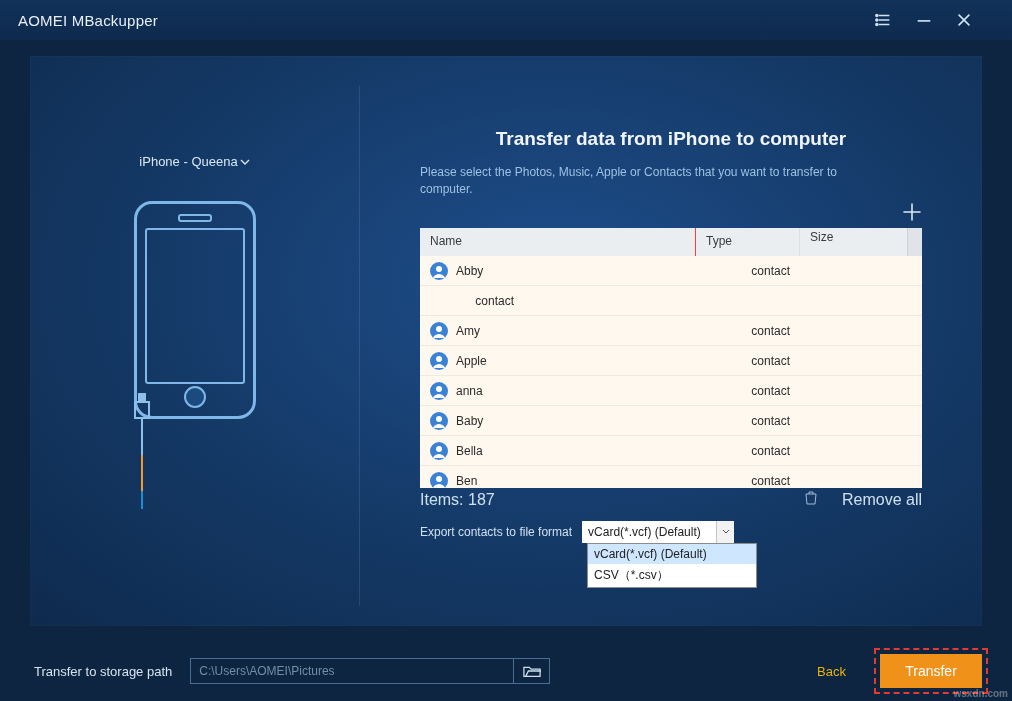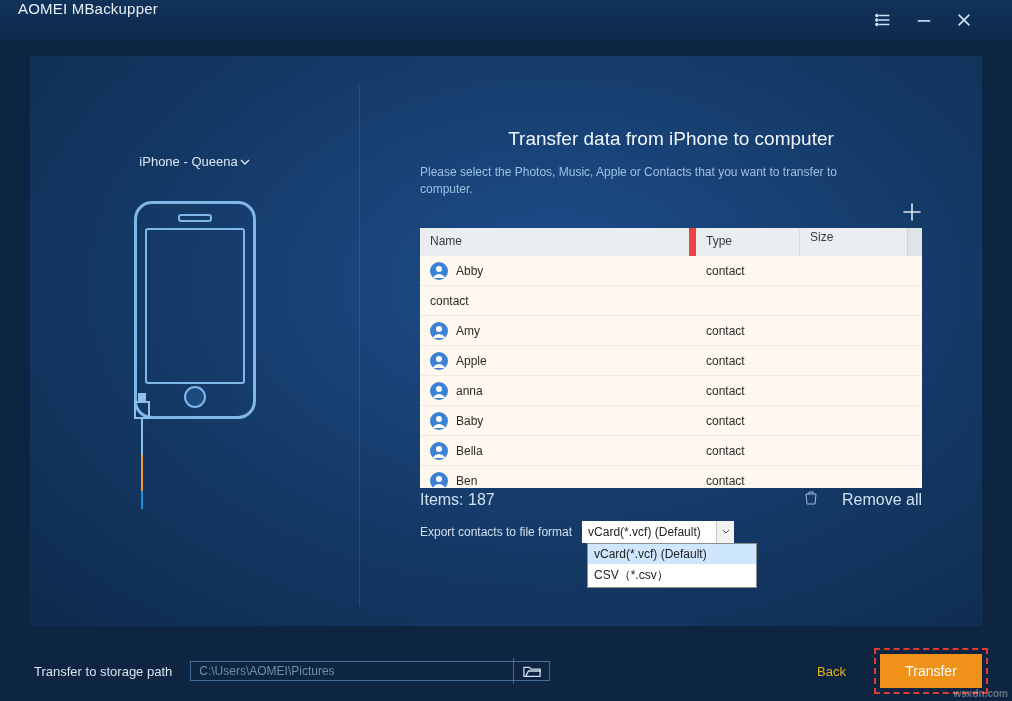--- a/index.html
+++ b/index.html
@@ -1,20 +1,20 @@
 <!DOCTYPE html>
 <html><head>
 <meta charset="utf-8">
 <style>
   * { box-sizing: border-box; margin: 0; padding: 0; font-family: "Segoe UI", Arial, sans-serif; }
   body { width: 1012px; height: 701px; overflow: hidden; background: #0d2540; }
   .titlebar {
     height: 40px;
     background: linear-gradient(#11325a, #0e2a4d);
-    display: flex; padding: 0 28px 0 18px;
+    display: flex; align-items: center; padding: 0 28px 0 18px;
     color: #e6eef7;
   }
   .titlebar .title { font-size: 15px; font-weight: 500; letter-spacing: .2px; flex: 1; }
   .titlebar .tbtn { width: 40px; height: 40px; display:flex; align-items:center; justify-content:center; cursor:pointer; }
   .titlebar svg { stroke:#cfe3f7; fill:none; stroke-width:1.8; }
 
   .panel {
     position: absolute; left: 30px; top: 56px; right: 30px; height: 570px;
     background: radial-gradient(ellipse at 55% 40%, #1e4e8c 0%, #143966 55%, #0e2a4d 100%);
     box-shadow: inset 0 0 0 1px rgba(255,255,255,0.02);
@@ -35,35 +35,35 @@
                 width:18px; height:18px; border:2px solid #7fb7e8; border-radius:50%; background:#1a4a7e;}
   .phone-screen { position:absolute; inset:24px 8px 32px 8px; border:2px solid #7fb7e8; border-radius:3px;}
   .cable { width:16px; height:110px; position:relative; }
   .cable .plug { width:16px; height:18px; border:2px solid #8fc0ec; margin:0 auto; }
   .cable .pin { width:8px; height:8px; background:#8fc0ec; margin:-26px auto 0; position:relative; top:0;}
   .cable .wire { width:0; height:36px; border-left:2px solid #8fc0ec; margin:0 auto; }
   .cable .wire2 { width:0; height:36px; border-left:2px solid #f19b2f; margin:0 auto; }
   .cable .wire3 { width:0; height:18px; border-left:2px solid #1b8fd6; margin:0 auto; }
 
   .right-col { position:absolute; left:390px; right:60px; top:30px; bottom:20px; color:#d6e6f5; }
-  .rc-title { font-size:19px; font-weight:400; color:#f0f5fb; text-align:center; margin-top:42px; }
+  .rc-title { font-size:19px; font-weight:700; color:#f0f5fb; text-align:center; margin-top:42px; }
   .rc-sub   { font-size:12px; color:#9ec1e2; text-align:left; margin:14px 0 0 0; max-width:430px; line-height:1.4;}
   .add-icon { position:absolute; right:0; top:116px; cursor:pointer; }
   .add-icon svg{ width:20px; height:20px; stroke:#dbe8f5; stroke-width:1.6; }
 
   .grid { position:absolute; top:142px; left:0; right:0; height:260px; background:#fff;
           display:flex; flex-direction:column; }
   .grid-head { display:flex; background:#ebeef1; height:28px; font-size:12px; color:#3a3a3a; }
-  .c-name { flex:0 0 276px; padding:6px 10px; border-right:7px solid #ef4444;}
+  .c-name { flex:0 0 276px; padding:6px 10px; border-right:1px solid #ef4444;}
   .c-type { flex:0 0 104px; padding:6px 10px; border-right:1px solid #dadde1;}
   .c-size { flex:1; padding:2px 10px;}
   .grid-head .scroll-stub{ width:15px; background:#e0e4e9; border-left:1px solid #cdd2d8;}
   .grid-body { flex:1; overflow:hidden; }
   .row { display:flex; height:30px; align-items:center; font-size:12px; color:#2b2b2b;
-         border-bottom:1px solid #f0eae4; background:#fff8ef; }
+         border-bottom:1px solid #f0eae4; background:#fff8ef;text-align:right; }
   .row .c-name { display:flex; align-items:center; gap:8px; border:none;}
   .row .c-type, .row .c-size { border:none;}
   .pic{ width:18px; height:18px; flex:none; }
   .pic svg{ width:18px; height:18px; }
 
   .items-row { position:absolute; top:405px; left:0; right:0; font-size:16px; color:#cfe0f0;
                display:flex; align-items:center; }
   .items-row .spacer{flex:1;}
   .items-row .trash{ margin-right:24px; cursor:pointer;}
   .items-row .trash svg{ width:14px; height:14px; stroke:#9fbbd5; fill:#9fbbd5;}
@@ -76,21 +76,21 @@
   .combo .arrow { position:absolute; right:0; top:0; width:18px; height:22px;
                   border-left:1px solid #c5c5c5; background:#f2f2f2;
                   display:flex; align-items:center; justify-content:center;}
   .combo-list { position:absolute; top:457px; left:167px; width:170px; background:#fff;
                 border:1px solid #8c8c8c; font-size:12px; color:#222;}
   .combo-opt { padding:3px 6px; cursor:pointer;}
   .combo-opt.sel { background:#cfe6ff; }
 
   .footer { position:absolute; left:0; right:0; bottom:0; height:60px;
             display:flex; align-items:center; padding:0 24px 0 34px; color:#d6e4f1; font-size:13px;}
-  .path-box { margin-left:18px; width:360px; height:20px; border:1px solid #476f96;
+  .path-box { margin-left:18px; width:360px; height:26px; border:1px solid #476f96;
               display:flex; align-items:center; background:transparent;}
   .path-box input { flex:1; background:transparent; border:none; color:#718daa; font-size:12px;
                     padding:0 8px; outline:none;}
   .path-box .browse { width:36px; height:26px; border-left:1px solid #476f96;
                       display:flex; align-items:center; justify-content:center; cursor:pointer;}
   .path-box .browse svg{ stroke:#cfe0f0; fill:none; width:18px; height:14px; stroke-width:1.4;}
   .footer .spacer{flex:1;}
   .back { font-size:13px; color:#eab308; margin-right:28px; cursor:pointer;}
   .transfer-wrap{ border:2px dashed #e23b2f; padding:4px;}
   .transfer-btn { width:102px; height:34px; background:#f0911a; color:#fff; font-size:14px;

